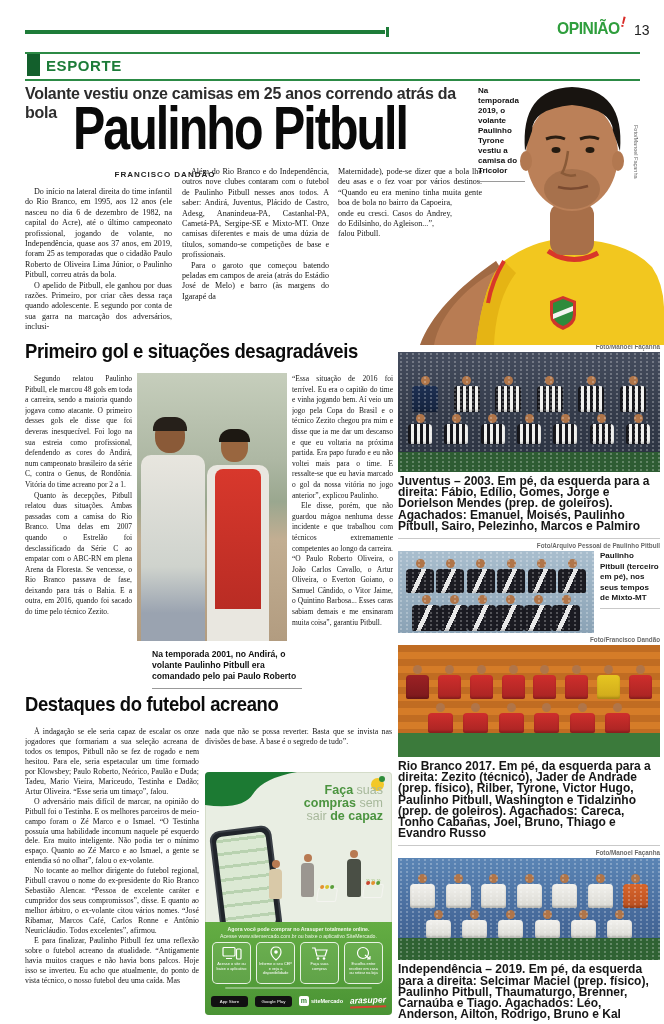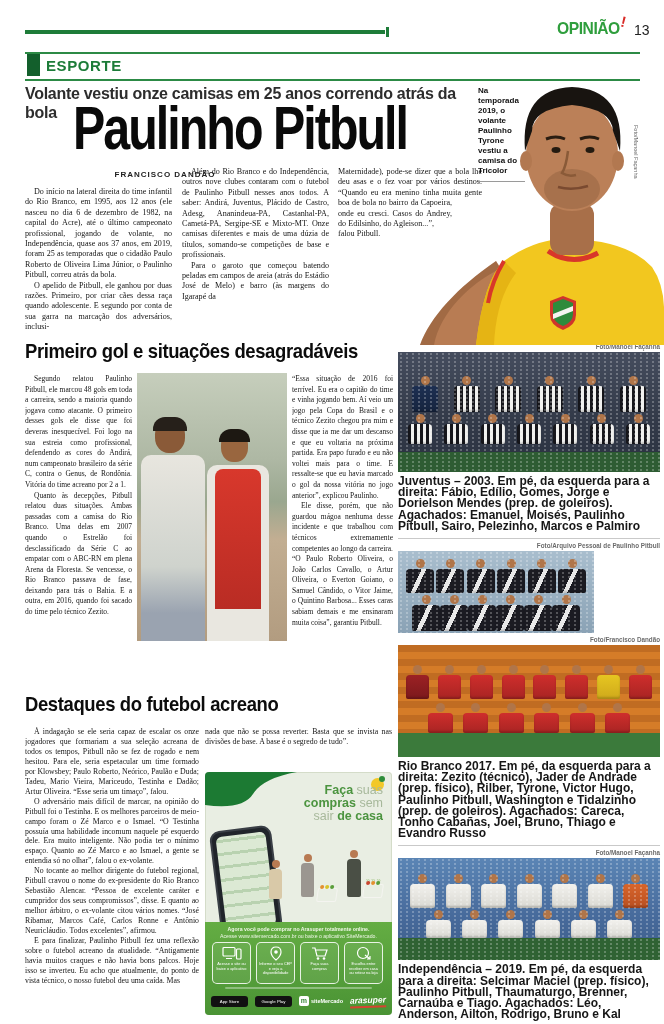--- a/index.html
+++ b/index.html
@@ -200,20 +200,21 @@
 
   <div class="abs s1-photo">
     <div class="fig" style="left:18px;top:46px;width:30px;height:34px;border-radius:45%;background:#8a5a38"></div>
     <div class="fig" style="left:16px;top:44px;width:34px;height:14px;border-radius:12px 12px 0 0;background:#26201a"></div>
     <div class="fig" style="left:4px;top:82px;width:64px;height:186px;border-radius:10px 10px 0 0;background:linear-gradient(180deg,#e8e6df,#cfd3cd 60%,#9aa3b0 85%)"></div>
     <div class="fig" style="left:84px;top:58px;width:27px;height:31px;border-radius:45%;background:#99663f"></div>
     <div class="fig" style="left:82px;top:56px;width:31px;height:13px;border-radius:12px 12px 0 0;background:#1d1812"></div>
     <div class="fig" style="left:70px;top:92px;width:62px;height:176px;border-radius:10px 10px 0 0;background:#e9e7e0"></div>
     <div class="fig" style="left:78px;top:96px;width:46px;height:140px;border-radius:8px 8px 0 0;background:linear-gradient(180deg,#d8382c,#b92c24)"></div>
   </div>
+  <div class="abs s1-cap">Na temporada 2001, no Andirá, o volante Paulinho Pitbull era comandado pelo pai Paulo Roberto</div>
 
   <div class="abs bodycol s1-right">
     <p>“Essa situação de 2016 foi terrível. Eu era o capitão do time e vinha jogando bem. Aí veio um jogo pela Copa do Brasil e o técnico Zezito chegou pra mim e disse que ia me dar um descanso e que eu voltaria na próxima partida. Era papo furado e eu não voltei mais para o time. E ressalte-se que eu havia marcado o gol da nossa vitória no jogo anterior”, explicou Paulinho.</p>
     <p class="ind">Ele disse, porém, que não guardou mágoa nenhuma desse incidente e que trabalhou com técnicos extremamente competentes ao longo da carreira. “O Paulo Roberto Oliveira, o João Carlos Cavallo, o Artur Oliveira, o Everton Goiano, o Samuel Cândido, o Vitor Jaime, o Quintino Barbosa... Esses caras sabiam demais e me ensinaram muita coisa”, garantiu Pitbull.</p>
   </div>
 
   <div class="abs sect-title s2-title">Destaques do futebol acreano</div>
   <div class="abs bodycol s2-left">
     <p class="ind">À indagação se ele seria capaz de escalar os onze jogadores que formariam a sua seleção acreana de todos os tempos, Pitbull não se fez de rogado e nem hesitou. Para ele, seria espetacular um time formado por Klowsbey; Paulo Roberto, Neórico, Paulão e Duda; Tadeu, Mario Vieira, Mariceudo, Testinha e Dadão; Artur Oliveira. “Esse seria um timaço”, falou.</p>
     <p class="ind">O adversário mais difícil de marcar, na opinião do Pitbull foi o Testinha. E os melhores parceiros de meio-campo foram o Zé Marco e o Ismael. “O Testinha possuía uma habilidade incomum naquele pé esquerdo dele. Era muito inteligente. Não podia ter o mínimo espaço. Quanto ao Zé Marco e ao Ismael, a gente se entendia só no olhar”, falou o ex-volante.</p>
@@ -225,21 +226,21 @@
   </div>
 
   <div class="abs ad">
     <svg class="ad-wave" width="100" height="42" viewBox="0 0 100 42">
       <path d="M0 0 H92 Q58 6 48 22 Q38 38 0 33 Z" fill="#1c7a33"></path>
     </svg>
     <div class="ad-dot"></div>
     <div class="ad-head">
       <div><span class="hb">Faça</span><span class="hl"> suas</span></div>
       <div><span class="hb">compras</span><span class="hl"> sem</span></div>
-      <div><span class="hl">sair </span><span class="hb">de casa</span></div>
+      <div><span class="hl">sair </span><span class="hb">de capaz</span></div>
     </div>
     <div class="ad-arrows" style="left:8px;top:66px">»»»</div>
     <div class="ad-arrows" style="right:10px;top:104px">»»»</div>
     <div class="phone"></div>
 
     <div class="person" style="left:64px;top:88px">
       <div class="ph"></div>
         <div class="pb" style="width:13px;height:30px;background:#d9c9a8"></div>
     </div>
     <div class="person" style="left:96px;top:82px">
@@ -412,20 +413,21 @@
           </div>
           <div class="pl" style="left: 126px; top: 44px; width: 28px;">
             <div class="hd"></div>
             <div class="tr" style="height: 26px; background: linear-gradient(115deg, rgb(27, 27, 34) 40%, rgb(232, 232, 232) 40%, rgb(232, 232, 232) 52%, rgb(27, 27, 34) 52%);"></div>
           </div>
           <div class="pl" style="left: 154px; top: 44px; width: 28px;">
             <div class="hd"></div>
             <div class="tr" style="height: 26px; background: linear-gradient(115deg, rgb(27, 27, 34) 40%, rgb(232, 232, 232) 40%, rgb(232, 232, 232) 52%, rgb(27, 27, 34) 52%);"></div>
           </div>
         </div>
+      <div class="side-cap">Paulinho Pitbull (terceiro em pé), nos seus tempos de Mixto-MT</div>
     </div>
 
     <div class="credit">Foto/Francisco Dandão</div>
     <div class="gphoto team-photo" style="width: 262px; height: 112px; background: repeating-linear-gradient(0deg, rgb(213, 124, 40) 0px, rgb(213, 124, 40) 7px, rgb(192, 108, 34) 7px, rgb(192, 108, 34) 14px);">
         <div style="position: absolute; left: 0px; right: 0px; bottom: 0px; height: 24px; background: rgb(59, 122, 59);"></div>
         <div class="pl" style="left: 8px; top: 20px; width: 23px;">
           <div class="hd"></div>
           <div class="tr" style="height: 24px; background: linear-gradient(rgb(156, 33, 36), rgb(124, 25, 28));"></div>
         </div>
         <div class="pl" style="left: 39.8571px; top: 20px; width: 23px;">

